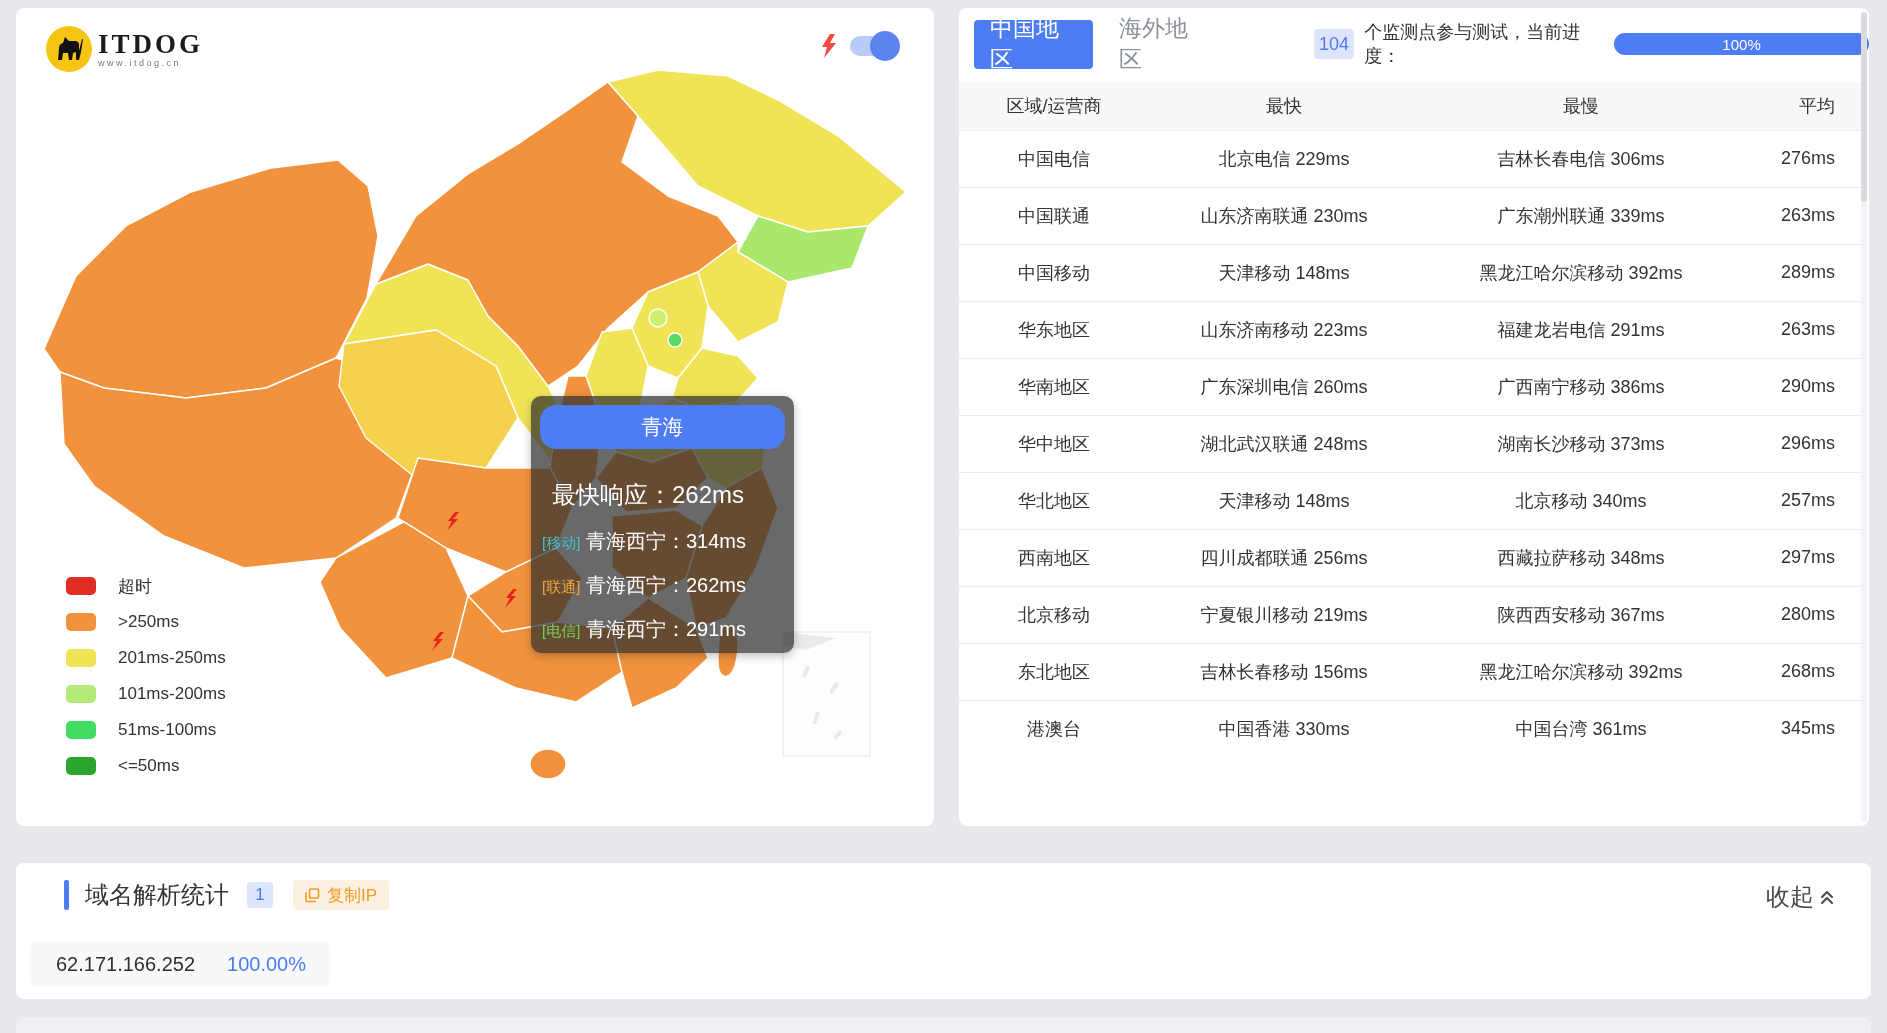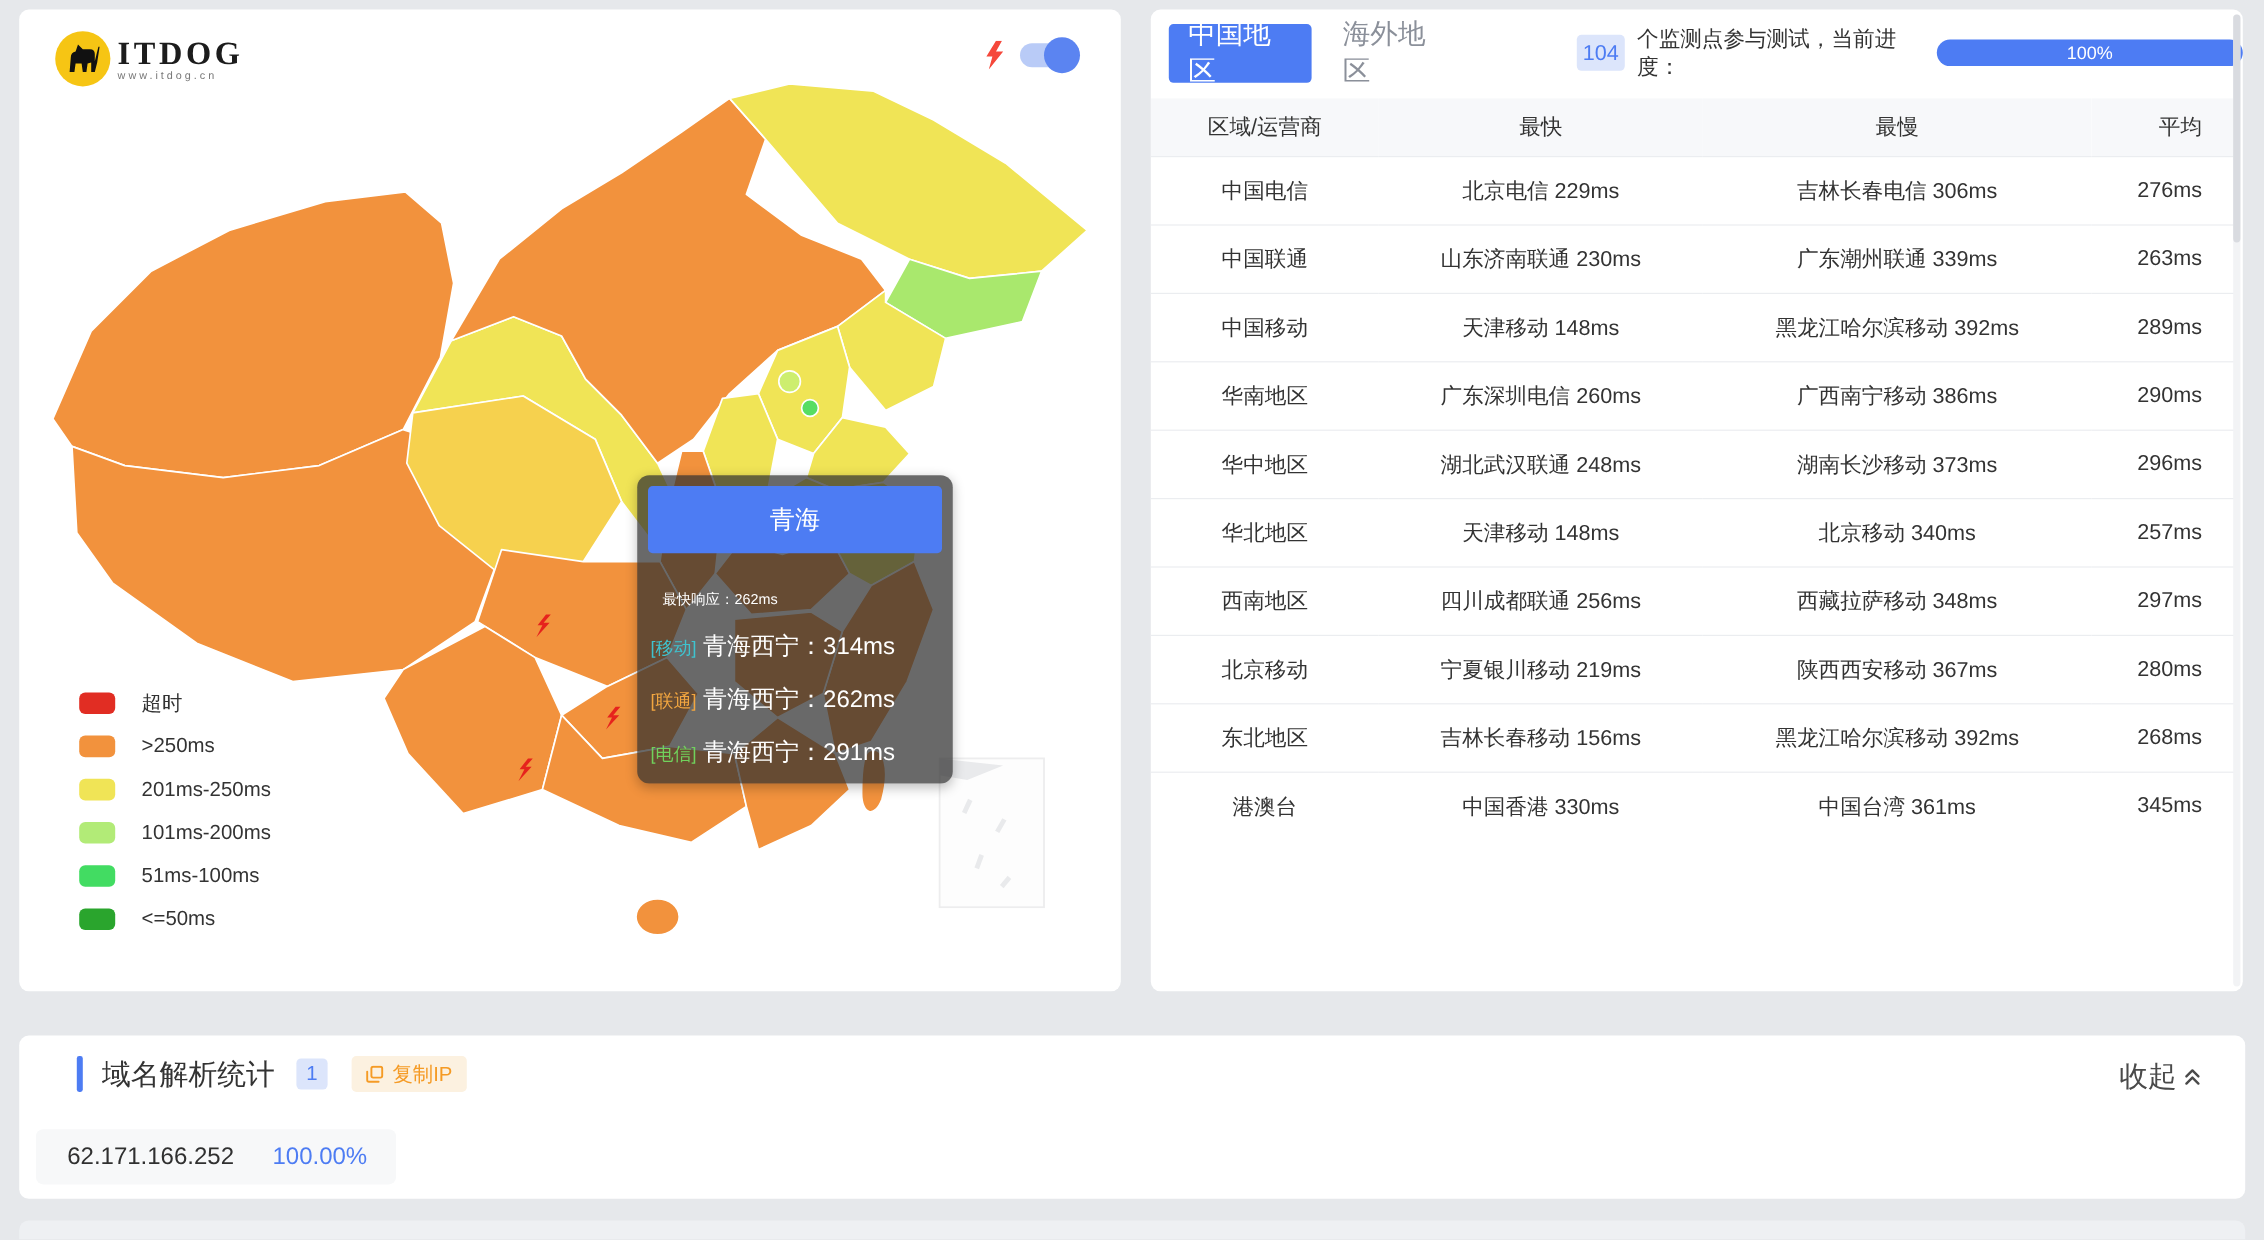--- a/index.html
+++ b/index.html
@@ -27,23 +27,23 @@
   .inset { fill:#fdfdfd; stroke:#ededee; stroke-width:1.5; }
   .inset-mark { fill:#e9eaec; }
 
   .legend { position:absolute; left:50px; top:560px; }
   .legend-row { display:flex; align-items:center; height:36px; }
   .legend-swatch { width:30px; height:18px; border-radius:5px; margin-right:22px; flex:0 0 auto; }
   .legend-label { font-size:17px; color:#333; }
 
   .tooltip { position:absolute; left:515px; top:388px; width:263px; height:257px;
              background:rgba(47,47,47,0.72); border-radius:10px; padding:9px; box-shadow:0 3px 10px rgba(0,0,0,0.25); }
-  .tooltip-header { height:56px; background:#4d7cf3; border-radius:4px; color:#fff; font-size:21px;
+  .tooltip-header { height:44px; background:#4d7cf3; border-radius:16px; color:#fff; font-size:21px;
                     display:flex; align-items:center; justify-content:center; }
-  .tooltip-fastest { color:#fff; font-size:12px; margin:30px 0 0 12px; }
+  .tooltip-fastest { color:#fff; font-size:24px; margin:30px 0 0 12px; }
   .tooltip-line { color:#fff; font-size:20px; margin:17px 0 0 2px; }
   .carrier-tag { font-size:15px; }
 
   
   #results-card { left:959px; top:8px; width:910px; height:818px; }
   .results-header { position:absolute; left:0; top:0; right:0; height:72px; display:flex; align-items:center; }
   .tab { height:49px; padding:0 16px; display:flex; align-items:center; border-radius:4px; font-size:23px; cursor:pointer;font-family:Liberation Mono, monospace; }
   .tab.active { background:#4d7cf3; color:#fff; }
   .tab.inactive { color:#8b909a; margin-left:10px; }
   .monitor-badge { margin-left:92px; min-width:40px; height:30px; padding:0 6px; background:#dce5fb; color:#4d7cf3;
@@ -228,20 +228,26 @@
           <td class="col3">广东潮州联通 339ms</td>
           <td class="col4">263ms</td>
         </tr>
         <tr>
           <td class="col1">中国移动</td>
           <td class="col2">天津移动 148ms</td>
           <td class="col3">黑龙江哈尔滨移动 392ms</td>
           <td class="col4">289ms</td>
         </tr>
         <tr>
+          <td class="col1">华东地区</td>
+          <td class="col2">山东济南移动 223ms</td>
+          <td class="col3">福建龙岩电信 291ms</td>
+          <td class="col4">263ms</td>
+        </tr>
+        <tr>
           <td class="col1">华南地区</td>
           <td class="col2">广东深圳电信 260ms</td>
           <td class="col3">广西南宁移动 386ms</td>
           <td class="col4">290ms</td>
         </tr>
         <tr>
           <td class="col1">华中地区</td>
           <td class="col2">湖北武汉联通 248ms</td>
           <td class="col3">湖南长沙移动 373ms</td>
           <td class="col4">296ms</td>

